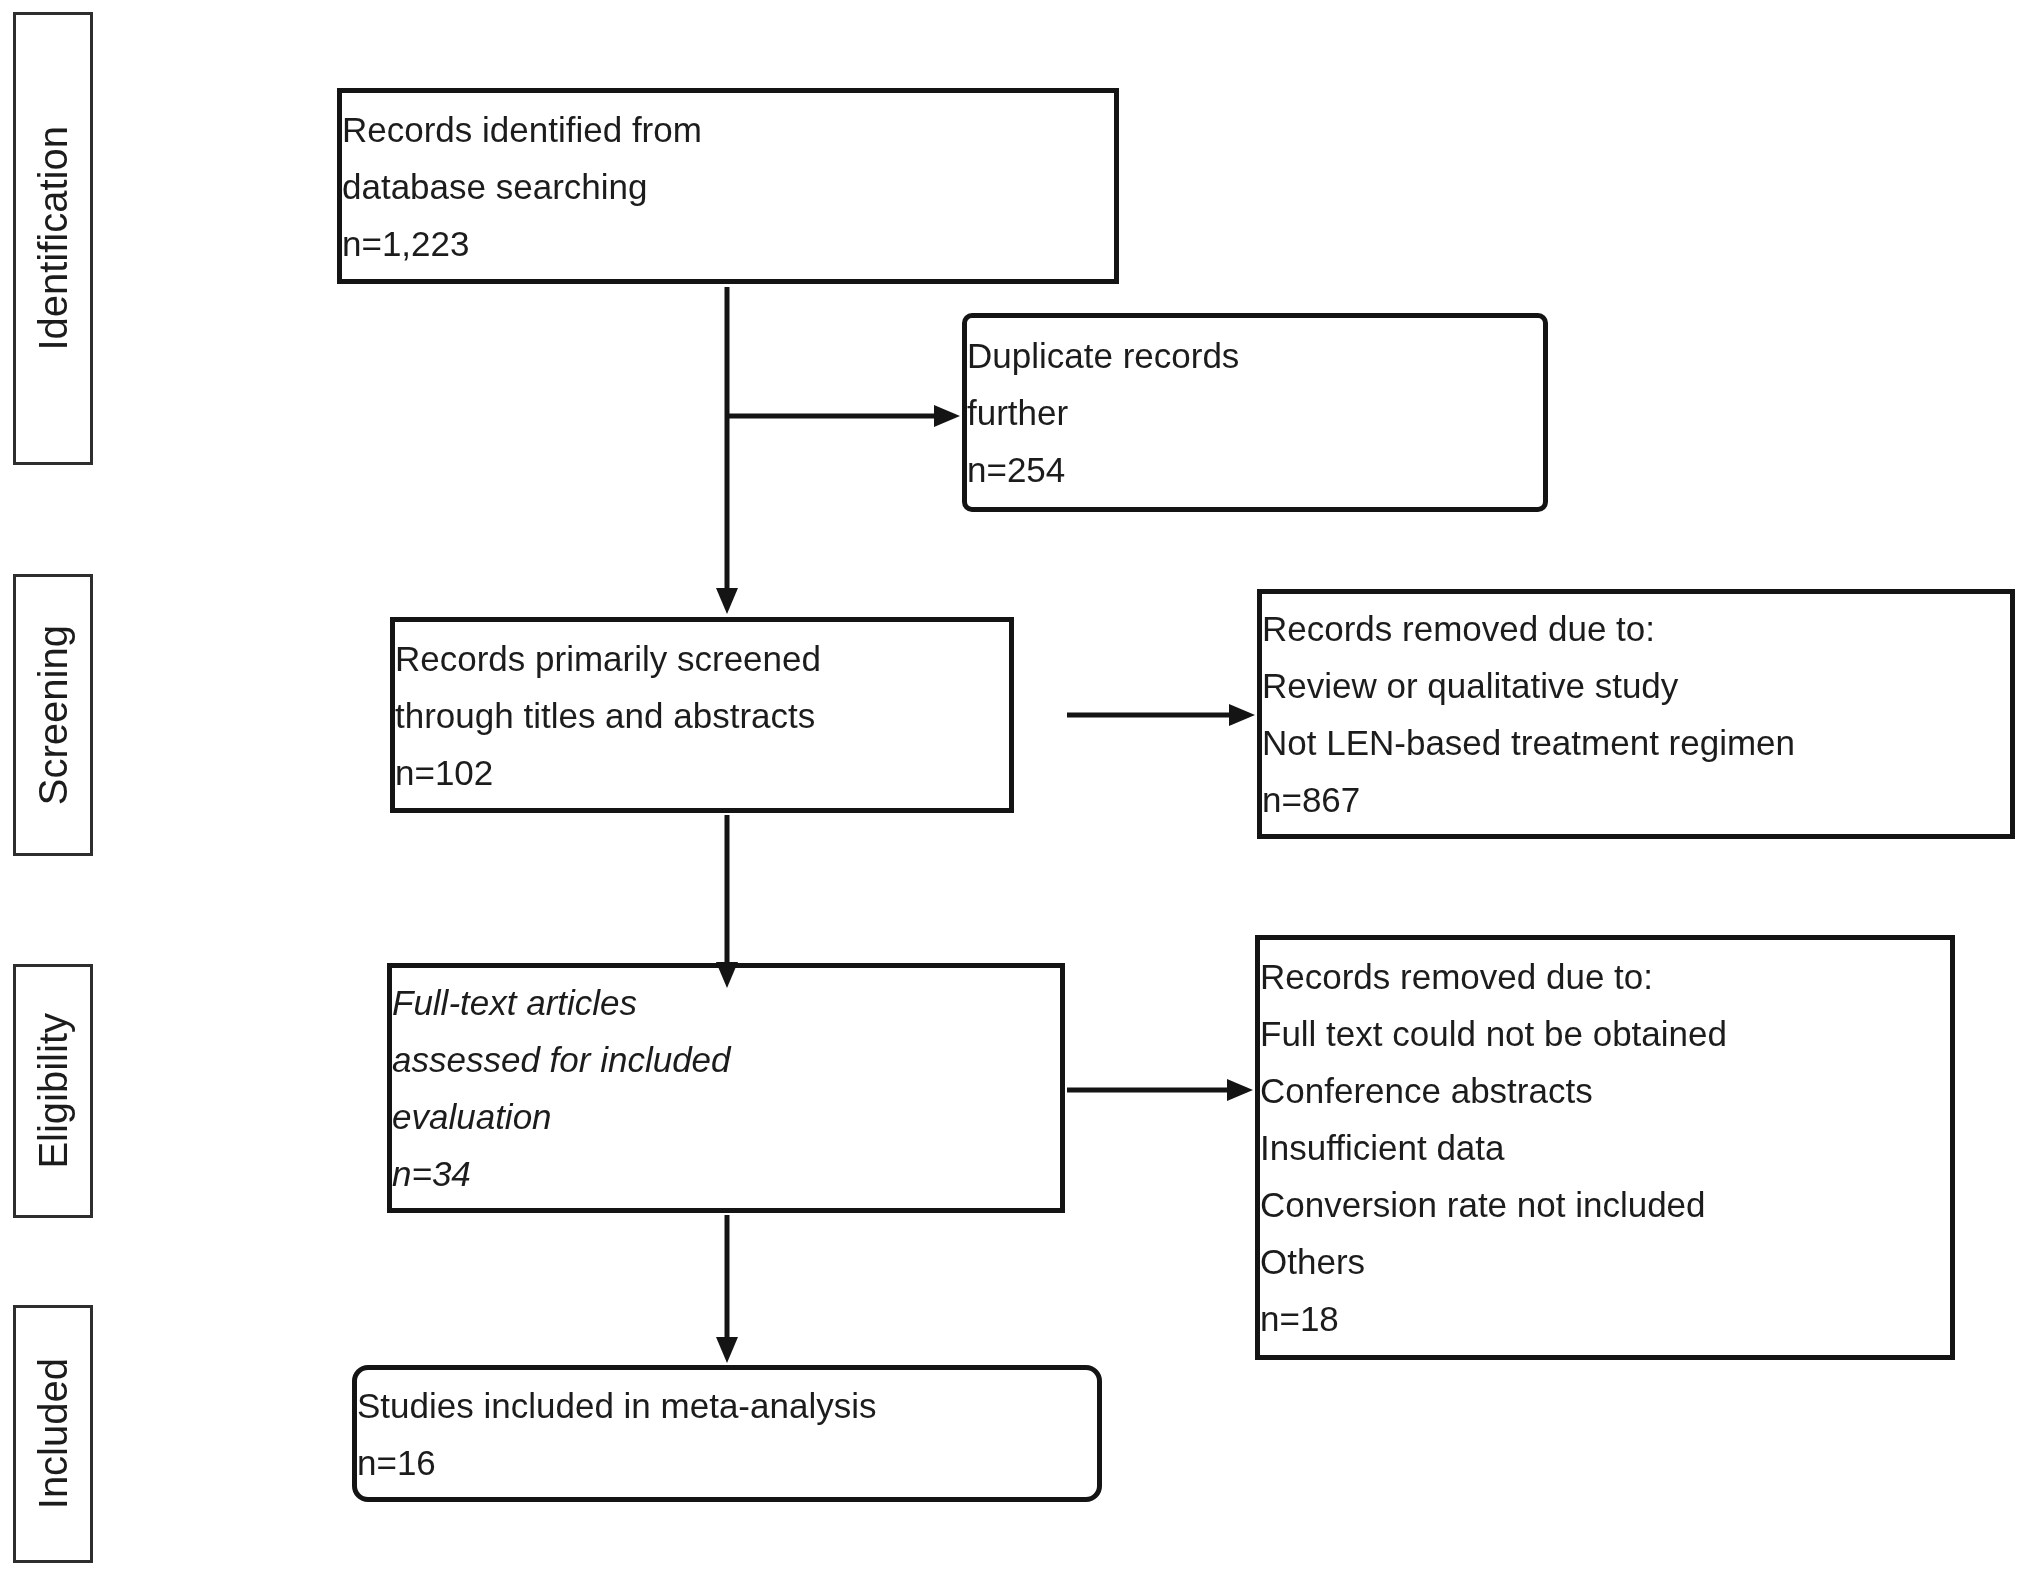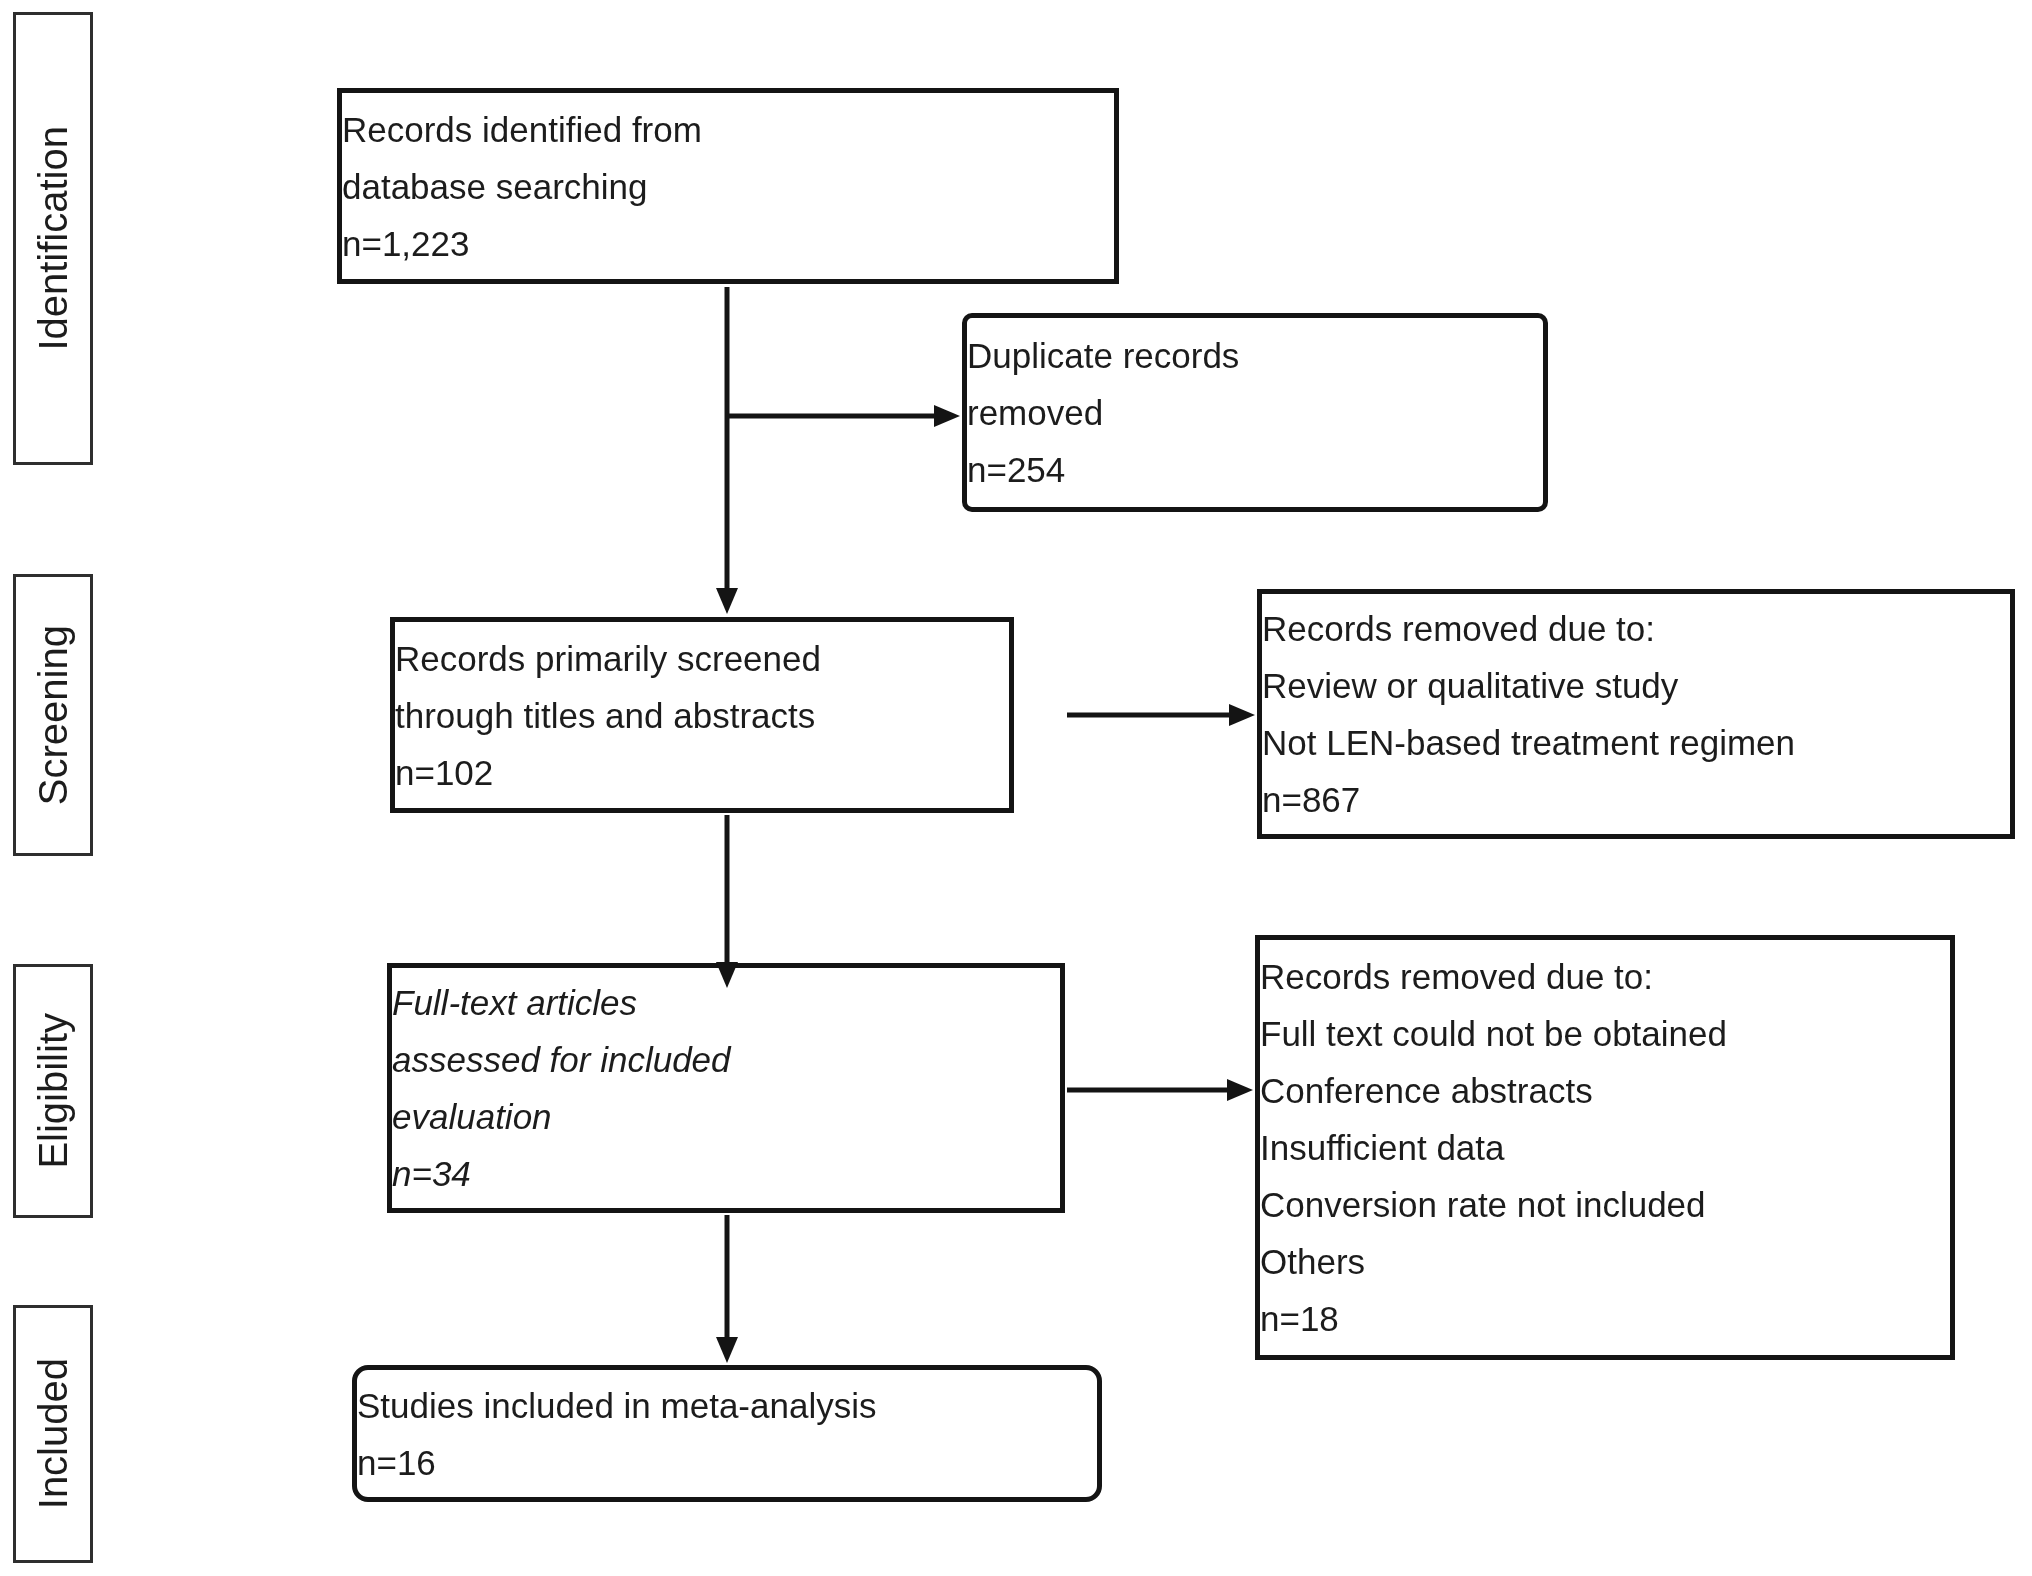--- a/index.html
+++ b/index.html
@@ -83,21 +83,21 @@
   </div>
 
   <div class="fbox fb-identified">
     <div>Records identified from</div>
     <div>database searching</div>
     <div>n=1,223</div>
   </div>
 
   <div class="fbox fb-duplicates">
     <div>Duplicate records</div>
-    <div>removed</div>
+    <div>further</div>
     <div>n=254</div>
   </div>
 
   <div class="fbox fb-screened">
     <div>Records primarily screened</div>
     <div>through titles and abstracts</div>
     <div>n=102</div>
   </div>
 
   <div class="fbox fb-screen-removed">

